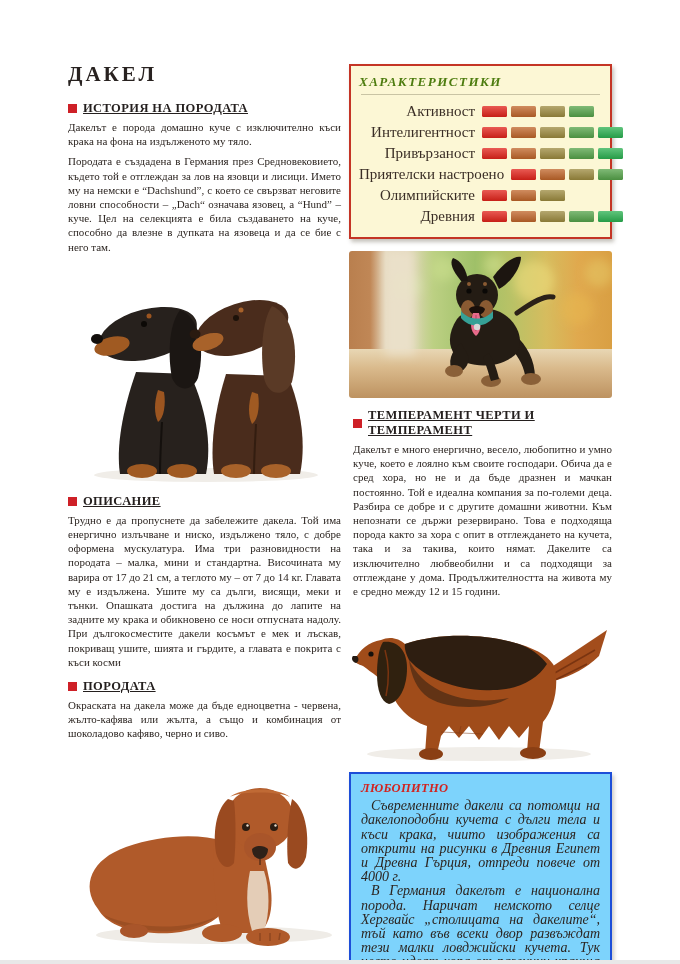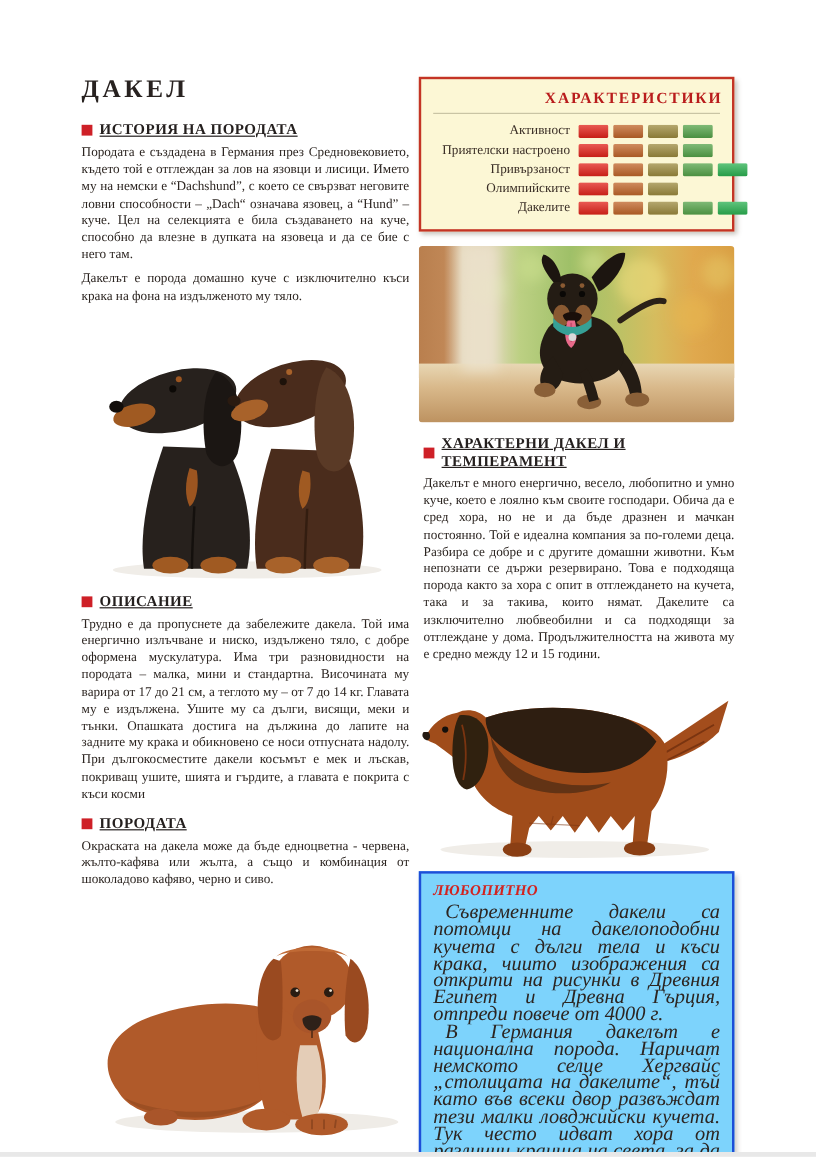--- a/index.html
+++ b/index.html
@@ -13,53 +13,53 @@
   .sec-head{display:flex;align-items:center;gap:6px;margin:10px 0 4px 4px;}
   .bullet{width:9px;height:9px;background:#ce2027;flex:0 0 auto;}
   .sec-head span{font-size:12.5px;font-weight:bold;letter-spacing:.4px;color:#241f1e;text-decoration:underline;}
 
   .body-text{font-size:11px;line-height:14.2px;text-align:justify;margin:0 0 6px 4px;color:#2c2521;}
   .body-text + .body-text{margin-top:0;}
 
   
   .char-panel{background:#fcf7d5;border:2px solid #c43425;box-shadow:2px 3px 4px rgba(90,80,60,.35);
               padding:6px 8px 8px;box-sizing:border-box;width:263px;}
-  .char-title{text-align:right;font-size:13px;font-weight:bold;letter-spacing:1.5px;color:#b91c1c;padding:2px 0 4px;}
+  .char-title{text-align:left;font-size:13px;font-weight:bold;letter-spacing:1.5px;color:#4d7c0f;padding:2px 0 4px;font-style:italic;}
   .char-rule{border:0;border-top:1px solid #c9c4a4;margin:0 2px 8px;}
   .char-row{display:flex;align-items:center;margin-bottom:4px;}
-  .char-label{flex:0 0 116px;text-align:right;padding-right:7px;font-size:11px;color:#3a2e26;white-space:nowrap;font-family:Liberation Serif, serif;}
+  .char-label{flex:0 0 116px;text-align:right;padding-right:7px;font-size:15px;color:#3a2e26;white-space:nowrap;font-family:Liberation Serif, serif;}
   .char-bars{display:flex;gap:4px;}
   .seg{display:inline-block;width:25px;height:11px;border-radius:1.5px;
        background-image:linear-gradient(to bottom,rgba(255,255,255,.25),rgba(0,0,0,.12));}
 
   .photo{display:block;}
   .photo-frame{border-radius:3px;overflow:hidden;}
 
   
   .fun-panel{background:#7dd3fc;border:2px solid #1d4ed8;box-shadow:2px 3px 4px rgba(90,80,60,.3);
              padding:7px 10px 9px;box-sizing:border-box;width:263px;font-style:italic;}
   .fun-title{color:#d2231f;font-weight:bold;font-size:12.5px;letter-spacing:.3px;margin-bottom:3px;}
-  .fun-panel p{font-size:17px;line-height:14.2px;text-align:justify;margin:0;text-indent:10px;color:#2c2521;}
+  .fun-panel p{font-size:14px;line-height:14.2px;text-align:justify;margin:0;text-indent:10px;color:#2c2521;}
 
   .mt8{margin-top:8px;} .mt10{margin-top:10px;} .mt12{margin-top:12px;}
 </style>
 </head>
 <body>
 
 <div class="page">
 
   <div class="col-left">
     <div class="doc-title">ДАКЕЛ</div>
 
     <div class="sec-head">
       <span class="bullet"></span>
       <span>ИСТОРИЯ НА ПОРОДАТА</span>
     </div>
+    <p class="body-text">Дакелът е порода домашно куче с изключително къси крака на фона на издълженото му тяло.</p>
     <p class="body-text">Породата е създадена в Германия през Средновековието, където той е отглеждан за лов на язовци и лисици. Името му на немски е “Dachshund”, с което се свързват неговите ловни способности – „Dach“ означава язовец, а “Hund” – куче. Цел на селекцията е била създаването на куче, способно да влезне в дупката на язовеца и да се бие с него там.</p>
-    <p class="body-text">Дакелът е порода домашно куче с изключително къси крака на фона на издълженото му тяло.</p>
 
     <svg class="photo mt8" width="278" height="222" viewBox="0 0 278 222">
       <ellipse cx="142" cy="213" rx="112" ry="7" fill="#f0ede8"></ellipse>
 
       <g>
         <path d="M72,110 C58,150 52,186 56,212 L142,212 C148,182 142,146 126,112 Z" fill="#27211d"></path>
         <path d="M94,128 C90,140 90,152 94,160 C100,156 102,142 100,130 Z" fill="#9c5520"></path>
         <path d="M98,160 C97,180 96,196 96,212" stroke="#14100d" stroke-width="2" fill="none"></path>
         <ellipse cx="78" cy="209" rx="15" ry="7" fill="#a05a22"></ellipse>
         <ellipse cx="118" cy="209" rx="15" ry="7" fill="#a05a22"></ellipse>
@@ -133,48 +133,58 @@
           <div class="char-row">
             <span class="char-label">Активност</span>
             <span class="char-bars">
               <i class="seg" style="background-color: rgb(226, 35, 26);"></i>
               <i class="seg" style="background-color: rgb(192, 101, 41);"></i>
               <i class="seg" style="background-color: rgb(156, 138, 62);"></i>
               <i class="seg" style="background-color: rgb(85, 163, 73);"></i>
             </span>
           </div>
           <div class="char-row">
+            <span class="char-label">Интелигентност</span>
+            <span class="char-bars">
+              <i class="seg" style="background-color: rgb(226, 35, 26);"></i>
+              <i class="seg" style="background-color: rgb(192, 101, 41);"></i>
+              <i class="seg" style="background-color: rgb(156, 138, 62);"></i>
+              <i class="seg" style="background-color: rgb(85, 163, 73);"></i>
+              <i class="seg" style="background-color: rgb(43, 177, 81);"></i>
+            </span>
+          </div>
+          <div class="char-row">
+            <span class="char-label">Привързаност</span>
+            <span class="char-bars">
+              <i class="seg" style="background-color: rgb(226, 35, 26);"></i>
+              <i class="seg" style="background-color: rgb(192, 101, 41);"></i>
+              <i class="seg" style="background-color: rgb(156, 138, 62);"></i>
+              <i class="seg" style="background-color: rgb(85, 163, 73);"></i>
+              <i class="seg" style="background-color: rgb(43, 177, 81);"></i>
+            </span>
+          </div>
+          <div class="char-row">
             <span class="char-label">Приятелски настроено</span>
             <span class="char-bars">
               <i class="seg" style="background-color: rgb(226, 35, 26);"></i>
               <i class="seg" style="background-color: rgb(192, 101, 41);"></i>
               <i class="seg" style="background-color: rgb(156, 138, 62);"></i>
               <i class="seg" style="background-color: rgb(85, 163, 73);"></i>
             </span>
           </div>
           <div class="char-row">
-            <span class="char-label">Привързаност</span>
-            <span class="char-bars">
-              <i class="seg" style="background-color: rgb(226, 35, 26);"></i>
-              <i class="seg" style="background-color: rgb(192, 101, 41);"></i>
-              <i class="seg" style="background-color: rgb(156, 138, 62);"></i>
-              <i class="seg" style="background-color: rgb(85, 163, 73);"></i>
-              <i class="seg" style="background-color: rgb(43, 177, 81);"></i>
-            </span>
-          </div>
-          <div class="char-row">
             <span class="char-label">Олимпийските</span>
             <span class="char-bars">
               <i class="seg" style="background-color: rgb(226, 35, 26);"></i>
               <i class="seg" style="background-color: rgb(192, 101, 41);"></i>
               <i class="seg" style="background-color: rgb(156, 138, 62);"></i>
             </span>
           </div>
           <div class="char-row">
-            <span class="char-label">Дакелите</span>
+            <span class="char-label">Древния</span>
             <span class="char-bars">
               <i class="seg" style="background-color: rgb(226, 35, 26);"></i>
               <i class="seg" style="background-color: rgb(192, 101, 41);"></i>
               <i class="seg" style="background-color: rgb(156, 138, 62);"></i>
               <i class="seg" style="background-color: rgb(85, 163, 73);"></i>
               <i class="seg" style="background-color: rgb(43, 177, 81);"></i>
             </span>
           </div>
         </div>
     </div>
@@ -234,21 +244,21 @@
           <circle cx="136" cy="40" r="2.6" fill="#0a0806"></circle>
         <circle cx="120" cy="33" r="2" fill="#8a5a32"></circle>
           <circle cx="136" cy="33" r="2" fill="#8a5a32"></circle>
         <path d="M112,60 C120,70 136,70 144,60 L144,67 C136,77 120,77 112,67 Z" fill="#36a096"></path>
         <circle cx="128" cy="76" r="3.2" fill="#d8d8d8"></circle>
       </g>
     </svg>
 
     <div class="sec-head mt10">
       <span class="bullet"></span>
-      <span>ХАРАКТЕРНИ ДАКЕЛ И ТЕМПЕРАМЕНТ</span>
+      <span>ТЕМПЕРАМЕНТ ЧЕРТИ И ТЕМПЕРАМЕНТ</span>
     </div>
     <p class="body-text">Дакелът е много енергично, весело, любопитно и умно куче, което е лоялно към своите господари. Обича да е сред хора, но не и да бъде дразнен и мачкан постоянно. Той е идеална компания за по-големи деца. Разбира се добре и с другите домашни животни. Към непознати се държи резервирано. Това е подходяща порода както за хора с опит в отглеждането на кучета, така и за такива, които нямат. Дакелите са изключително любвеобилни и са подходящи за отглеждане у дома. Продължителността на живота му е средно между 12 и 15 години.</p>
 
     <svg class="photo mt8" width="263" height="158" viewBox="0 0 263 158">
       <ellipse cx="130" cy="148" rx="112" ry="7" fill="#f0ede8"></ellipse>
       <g>
         <path d="M198,64 L258,24 L250,50 C238,62 222,70 208,74 Z" fill="#a34d1c"></path>
         <path d="M204,68 L246,44 M206,74 L238,58" stroke="#7a3410" stroke-width="1.5"></path>
         <path d="M6,54 C10,44 20,36 32,34 C40,30 50,32 56,38 C90,26 140,28 170,38 C190,44 202,52 206,62 C210,84 204,104 194,116 L190,146 L178,146 L180,120 L170,132 L160,120 L150,134 L140,120 L130,134 L120,120 L110,132 L100,120 L92,130 L88,148 L76,148 L78,120 C60,114 46,100 42,84 C34,74 22,66 14,60 C9,58 6,57 6,54 Z" fill="#a04c1a"></path>
         <path d="M56,38 C90,26 140,28 170,38 C182,42 192,50 198,58 C188,74 168,84 144,84 C110,86 76,72 60,54 C57,48 55,42 56,38 Z" fill="#241a10" opacity=".92"></path>

